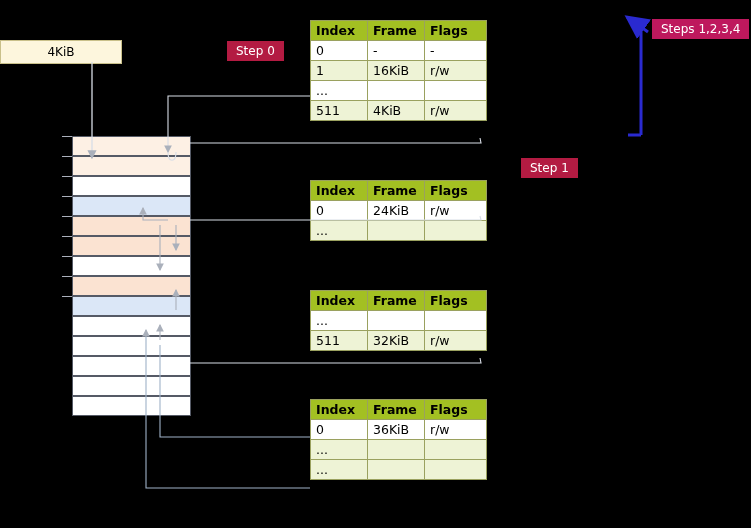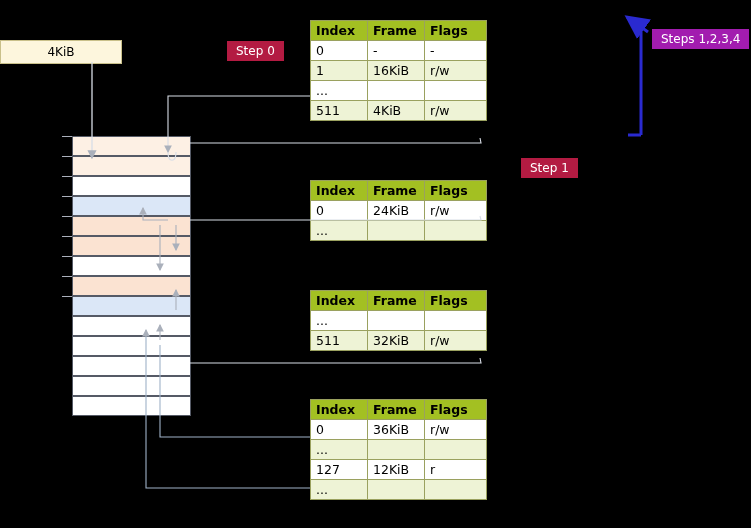--- a/index.html
+++ b/index.html
@@ -45,22 +45,21 @@
     margin-left: 37px;
   }
   .step123 {
     left: 513px;
     top: 19px;
     background: #b31b42;
   }
   .step1234 {
     left: 652px;
     top: 19px;
-    background: #a21caf;
-    margin-top: 10px;
+    background: #be185d;
   }
   .step4 {
     left: 521px;
     top: 158px;
     background: #b31b42;
   }
   
   .mem-col {
     position: absolute;
     left: 71px;
@@ -257,25 +256,20 @@
         <td class="white">0</td>
         <td class="white">36KiB</td>
         <td class="white">r/w</td>
       </tr>
       <tr>
         <td class="tint">...</td>
         <td class="tint"></td>
         <td class="tint"></td>
       </tr>
       <tr>
-        <td class="white">127</td>
-        <td class="white">12KiB</td>
-        <td class="white">r</td>
-      </tr>
-      <tr>
         <td class="tint">...</td>
         <td class="tint"></td>
         <td class="tint"></td>
       </tr>
     </tbody>
   </table>
 
   <svg class="overlay">
     <defs>
       <marker id="ar-gray" markerWidth="7" markerHeight="7" refX="6" refY="3.5" orient="auto">

